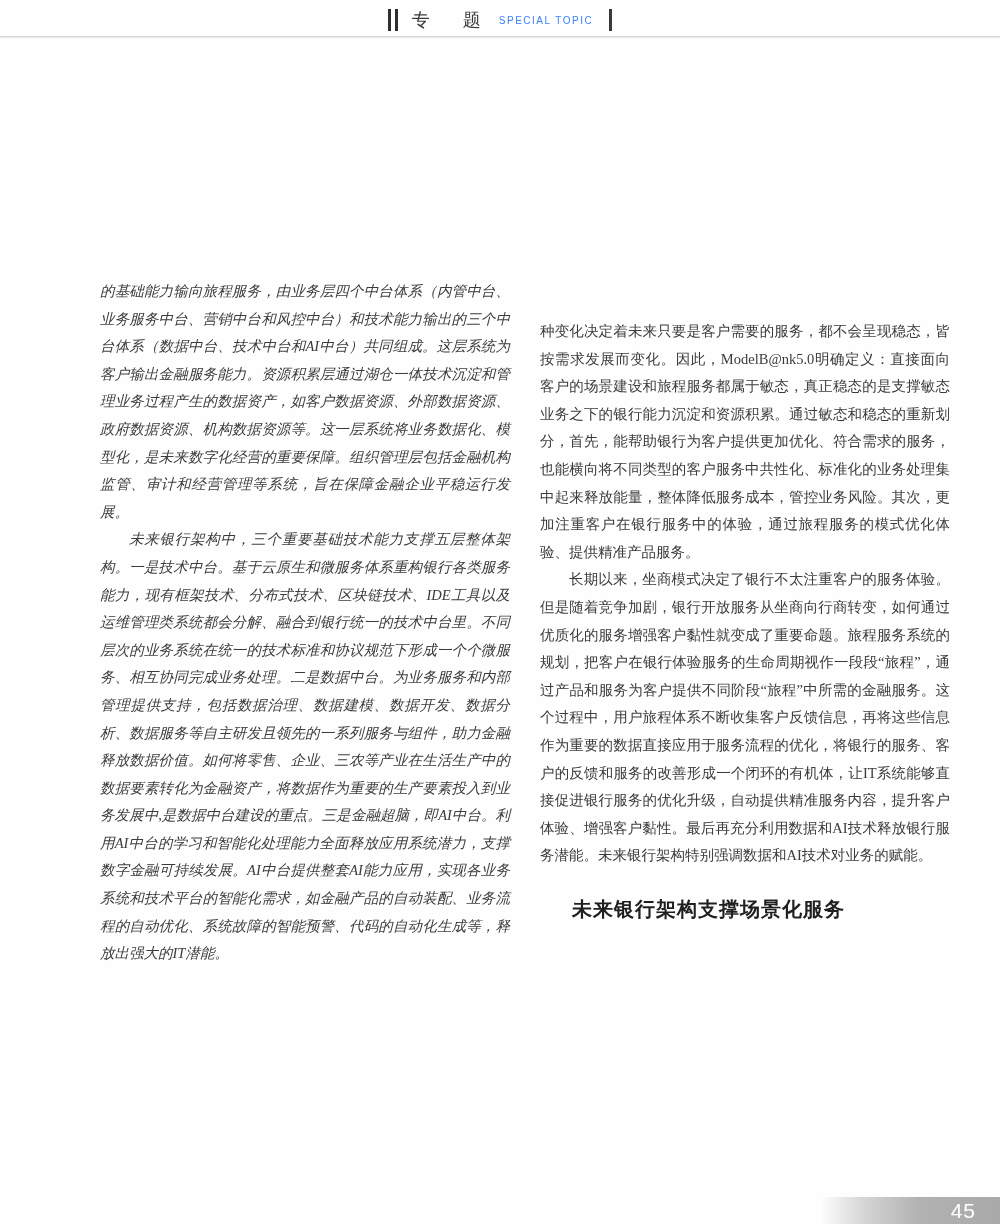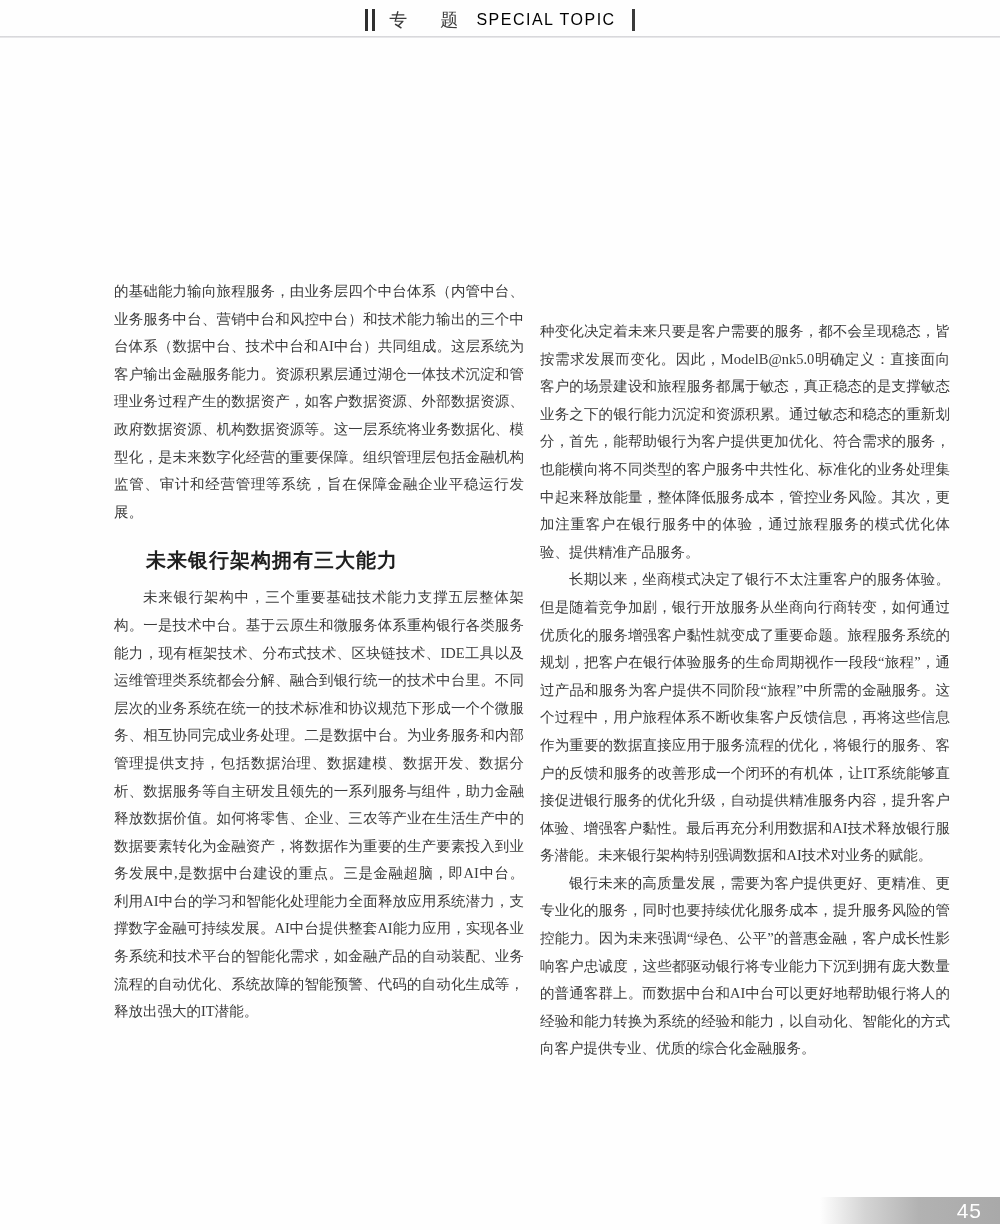--- a/index.html
+++ b/index.html
@@ -16,56 +16,56 @@
     display:flex;align-items:center;justify-content:center;
   }
   .hdr-dblbar{display:inline-flex;gap:4px;margin-right:14px;}
   .hdr-dblbar span{display:inline-block;width:3px;height:22px;background:#2f2f2f;}
   .hdr-cn{
     font-size:18px;color:#3a3a3a;letter-spacing:14px;
     font-family:"Liberation Sans","DejaVu Sans",sans-serif;
     margin-right:4px;white-space:nowrap;
   }
   .hdr-en{
-    font-size:16px;color:#000000;letter-spacing:1.5px;
+    font-size:10px;color:#3b82f6;letter-spacing:1.5px;
     font-family:"Liberation Sans","DejaVu Sans",sans-serif;
     margin-right:16px;white-space:nowrap;
   }
   .hdr-bar{display:inline-block;width:3px;height:22px;background:#3a3a3a;}
   
   .scan-line{
     position:absolute;top:36px;left:0;width:100%;height:2px;
     background:linear-gradient(to bottom,#c9c9cd,#ececee);
     opacity:.85;
   }
   
   .col{
     position:absolute;top:278px;width:410px;
     font-size:14.5px;line-height:27.6px;color:#3b3b3b;
     text-align:justify;
   }
-  .col-left{left:114px;}
+  .col-left{left:100px;font-style:italic;}
   .col-right{left:540px;margin-top:40px;}
   .col p{margin:0;}
   .col p.indent{text-indent:2em;}
   .col h2{
     margin:19px 0 9px 0;
     font-size:20px;line-height:30px;font-weight:bold;color:#1f1f1f;
     text-indent:1.6em;letter-spacing:1px;
   }
   .col-right h2{margin-top:24px;}
   
   .page-bar{
     position:absolute;left:820px;top:1197px;width:180px;height:27px;
     background:linear-gradient(to right, rgba(190,190,190,0) 0%, rgba(178,178,178,.55) 25%, #b2b2b2 55%, #a9a9a9 100%);
     display:flex;align-items:center;justify-content:flex-end;
   }
   .page-num{
     font-family:"Liberation Sans","DejaVu Sans",sans-serif;
-    font-size:21px;color:#ffffff;margin-right:18px;letter-spacing:1px;
+    font-size:21px;color:#ffffff;margin-right:24px;letter-spacing:1px;
   }
 </style>
 </head>
 <body>
 
 <div class="page">
 
   <div class="header">
     <span class="hdr-dblbar">
         <span></span>
@@ -73,27 +73,26 @@
       </span>
     <span class="hdr-cn">专 题</span>
     <span class="hdr-en">SPECIAL TOPIC</span>
     <span class="hdr-bar"></span>
   </div>
 
   <div class="scan-line"></div>
 
   <div class="col col-left">
     <p>的基础能力输向旅程服务，由业务层四个中台体系（内管中台、业务服务中台、营销中台和风控中台）和技术能力输出的三个中台体系（数据中台、技术中台和AI中台）共同组成。这层系统为客户输出金融服务能力。资源积累层通过湖仓一体技术沉淀和管理业务过程产生的数据资产，如客户数据资源、外部数据资源、政府数据资源、机构数据资源等。这一层系统将业务数据化、模型化，是未来数字化经营的重要保障。组织管理层包括金融机构监管、审计和经营管理等系统，旨在保障金融企业平稳运行发展。</p>
-    <h2>未来银行架构拥有三大能力</h2>
     <p class="indent">未来银行架构中，三个重要基础技术能力支撑五层整体架构。一是技术中台。基于云原生和微服务体系重构银行各类服务能力，现有框架技术、分布式技术、区块链技术、IDE工具以及运维管理类系统都会分解、融合到银行统一的技术中台里。不同层次的业务系统在统一的技术标准和协议规范下形成一个个微服务、相互协同完成业务处理。二是数据中台。为业务服务和内部管理提供支持，包括数据治理、数据建模、数据开发、数据分析、数据服务等自主研发且领先的一系列服务与组件，助力金融释放数据价值。如何将零售、企业、三农等产业在生活生产中的数据要素转化为金融资产，将数据作为重要的生产要素投入到业务发展中,是数据中台建设的重点。三是金融超脑，即AI中台。利用AI中台的学习和智能化处理能力全面释放应用系统潜力，支撑数字金融可持续发展。AI中台提供整套AI能力应用，实现各业务系统和技术平台的智能化需求，如金融产品的自动装配、业务流程的自动优化、系统故障的智能预警、代码的自动化生成等，释放出强大的IT潜能。</p>
   </div>
 
   <div class="col col-right">
     <p>种变化决定着未来只要是客户需要的服务，都不会呈现稳态，皆按需求发展而变化。因此，ModelB@nk5.0明确定义：直接面向客户的场景建设和旅程服务都属于敏态，真正稳态的是支撑敏态业务之下的银行能力沉淀和资源积累。通过敏态和稳态的重新划分，首先，能帮助银行为客户提供更加优化、符合需求的服务，也能横向将不同类型的客户服务中共性化、标准化的业务处理集中起来释放能量，整体降低服务成本，管控业务风险。其次，更加注重客户在银行服务中的体验，通过旅程服务的模式优化体验、提供精准产品服务。</p>
     <p class="indent">长期以来，坐商模式决定了银行不太注重客户的服务体验。但是随着竞争加剧，银行开放服务从坐商向行商转变，如何通过优质化的服务增强客户黏性就变成了重要命题。旅程服务系统的规划，把客户在银行体验服务的生命周期视作一段段“旅程”，通过产品和服务为客户提供不同阶段“旅程”中所需的金融服务。这个过程中，用户旅程体系不断收集客户反馈信息，再将这些信息作为重要的数据直接应用于服务流程的优化，将银行的服务、客户的反馈和服务的改善形成一个闭环的有机体，让IT系统能够直接促进银行服务的优化升级，自动提供精准服务内容，提升客户体验、增强客户黏性。最后再充分利用数据和AI技术释放银行服务潜能。未来银行架构特别强调数据和AI技术对业务的赋能。</p>
-    <p class="indent">银行未来的高质量发展，需要为客户提供更好、更精准、更专业化的服务，同时也要持续优化服务成本，提升服务风险的管控能力。因为未来强调“绿色、公平”的普惠金融，客户成长性影响客户忠诚度，这些都驱动银行将专业能力下沉到拥有庞大数量的普通客群上。而数据中台和AI中台可以更好地帮助银行将人的经验和能力转换为系统的经验和能力，以自动化、智能化的方式向客户提供专业、优质的综合化金融服务。</p>
+    <h2>未来银行架构支撑场景化服务</h2>
   </div>
 
   <div class="page-bar">
     <span class="page-num">45</span>
   </div>
 
 </div>
 
 </body></html>

